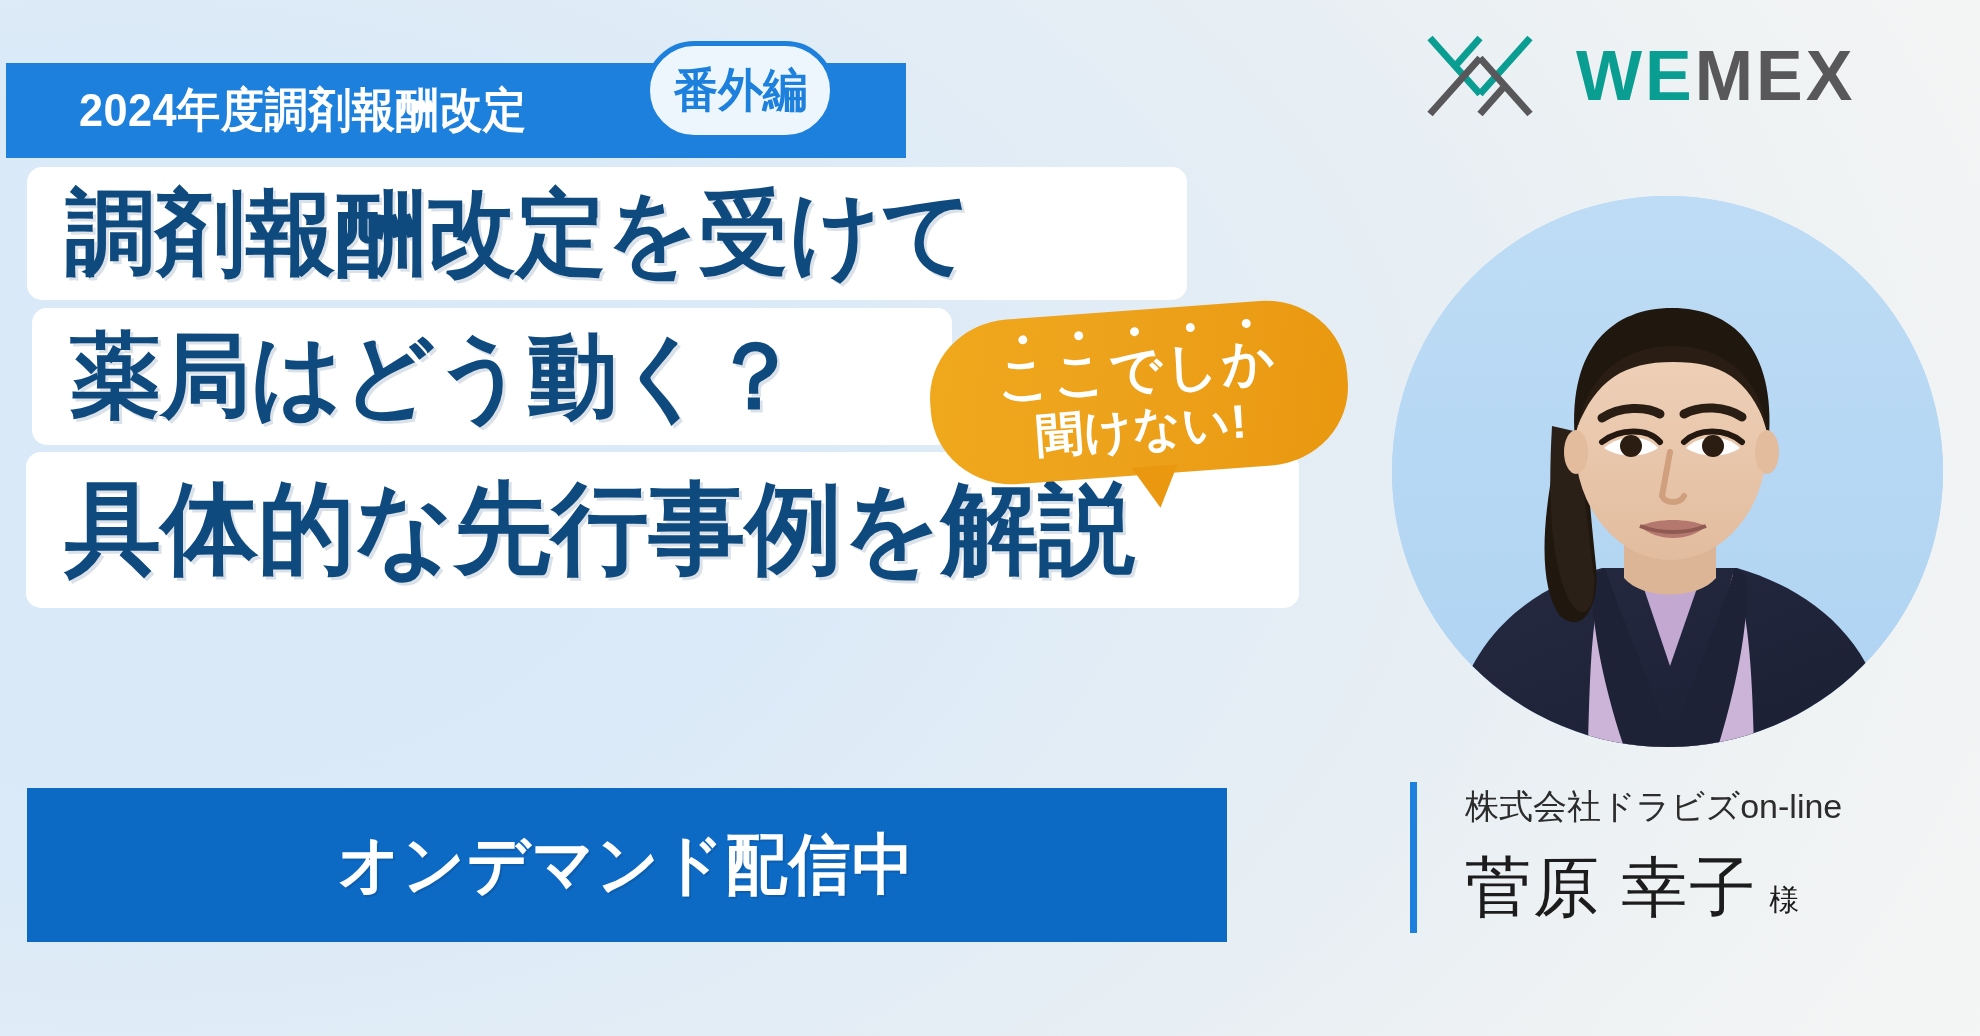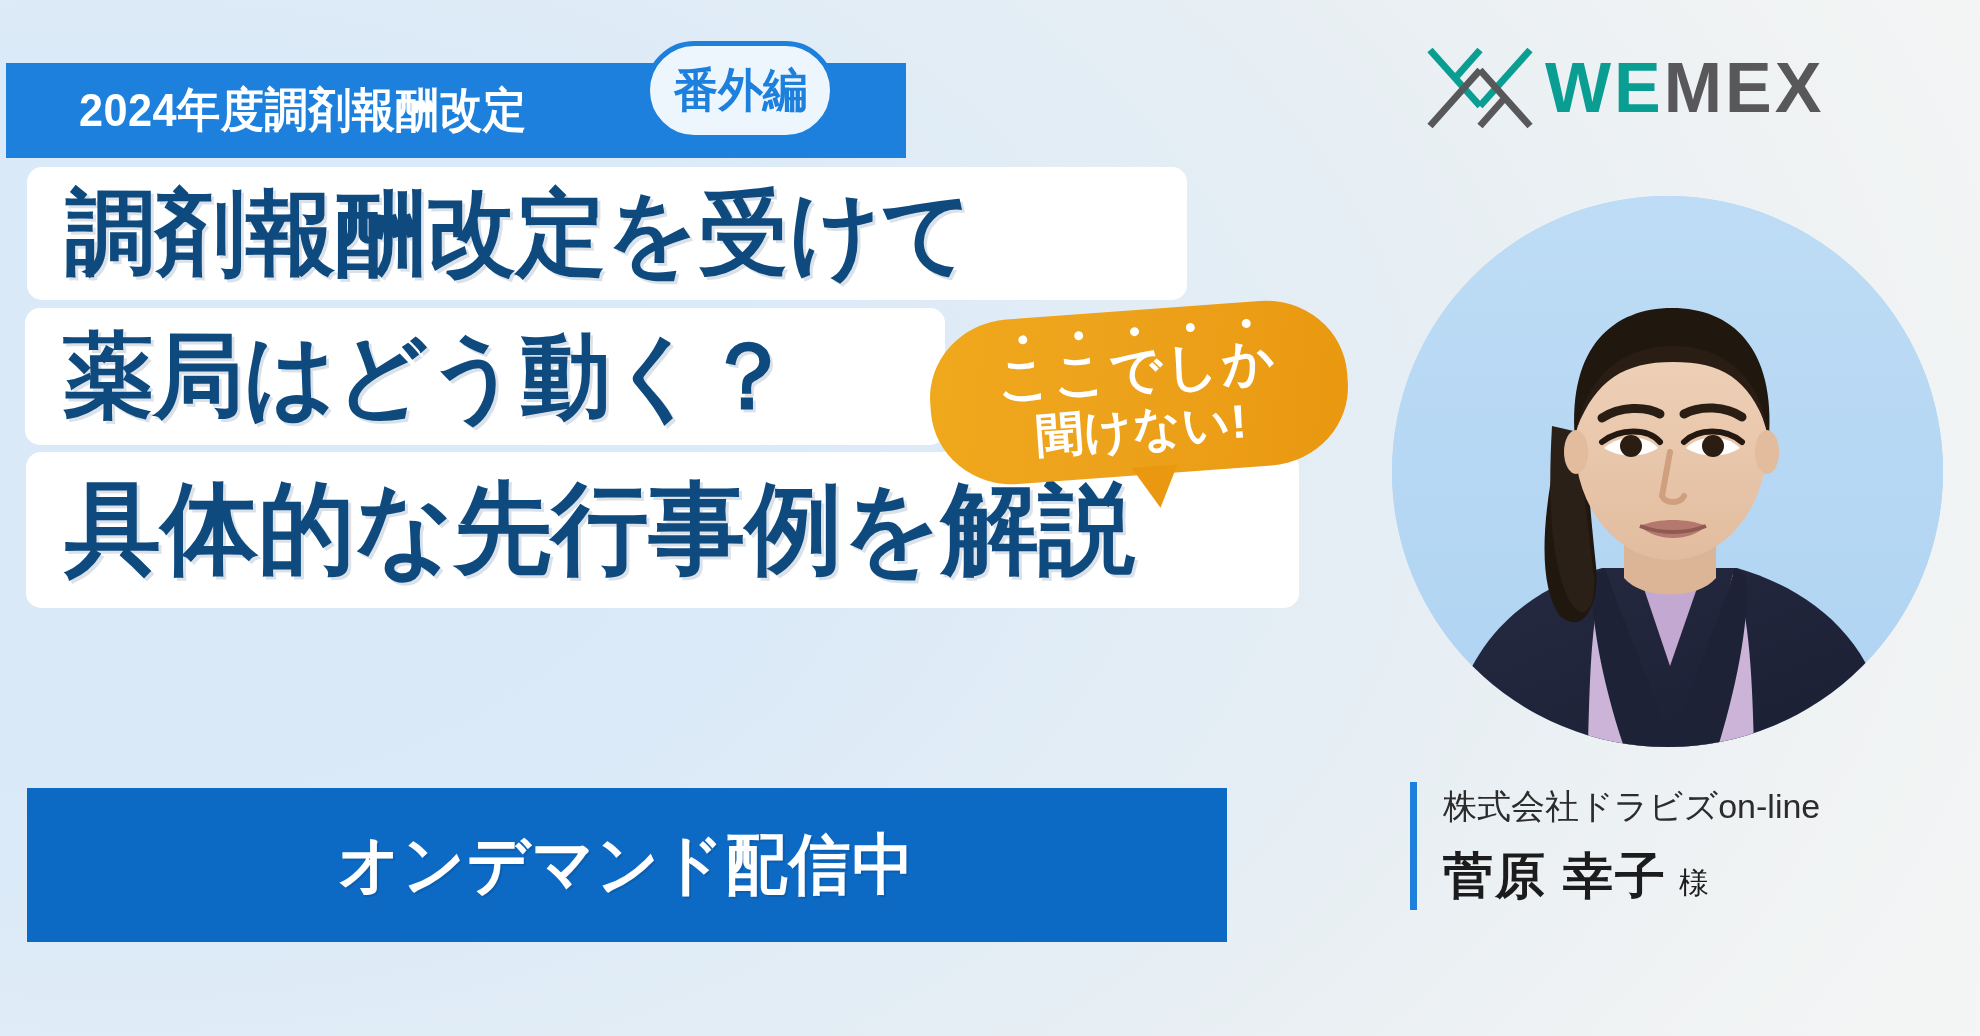--- a/index.html
+++ b/index.html
@@ -71,21 +71,21 @@
     border-radius: 15px;
   }
   .hl span {
     color: #0f4a7f;
     font-weight: 700;
     white-space: nowrap;
     text-shadow: 3px 3px 0 rgba(25,70,115,0.16);
   }
   #hl1 { left: 27px; top: 167px; width: 1160px; height: 133px; }
   #hl1 span { font-size: 93px; margin-left: 38px; transform: scaleX(0.97); transform-origin: left center; }
-  #hl2 { left: 25px; top: 308px; width: 920px; height: 137px; }
+  #hl2 { left: 32px; top: 308px; width: 920px; height: 137px; }
   #hl2 span { font-size: 93px; margin-left: 38px; transform: scaleX(0.97); transform-origin: left center; }
   #hl3 { left: 26px; top: 452px; width: 1273px; height: 156px; }
   #hl3 span { font-size: 100px; margin-left: 38px; transform: scaleX(0.97); transform-origin: left center; }
 
   
   .bubble {
     position: absolute;
     left: 930px;
     top: 310px;
     width: 418px;
@@ -166,24 +166,24 @@
     letter-spacing: 2px;
     transform: scaleX(0.93);
     white-space: nowrap;
     text-shadow: 2px 2px 0 rgba(10,60,110,0.25);
   }
 
   
   .logo {
     position: absolute;
     left: 1424px;
-    top: 44px;
-    display: flex;
-    align-items: center;
-    gap: 9px;
+    top: 32px;
+    display: flex;
+    align-items: center;
+    gap: 40px;
   }
   .logo-mark { width: 112px; height: 88px; }
   .logo-word {
     font-size: 70px;
     font-weight: 700;
     letter-spacing: 3px;
     line-height: 1;
   }
   .logo-we { color: #0a9e93; }
   .logo-mex { color: #58585a; }
@@ -200,39 +200,39 @@
     background: #b4d6f3;
   }
   .portrait svg { display: block; width: 100%; height: 100%; }
 
   
   .speaker {
     position: absolute;
     left: 1410px;
     top: 782px;
     width: 560px;
-    padding-left: 26px;
+    padding-left: 48px;
     box-sizing: border-box;
     border-left: 7px solid #1d80dc;
   }
   .speaker-org {
     color: #2c2c2c;
     font-size: 34px;
     line-height: 1.42;
     white-space: nowrap;
   }
   .speaker-name-row {
     margin-top: 13px;
     display: flex;
     align-items: baseline;
   }
   .speaker-name {
     color: #1c1c1c;
-    font-size: 50px;
-    font-weight: 700;
+    font-size: 66px;
+    font-weight: 400;
     letter-spacing: 2px;
   }
   .speaker-honorific {
     color: #1c1c1c;
     font-size: 30px;
     margin-left: 12px;
   }
 </style>
 </head>
 <body>

